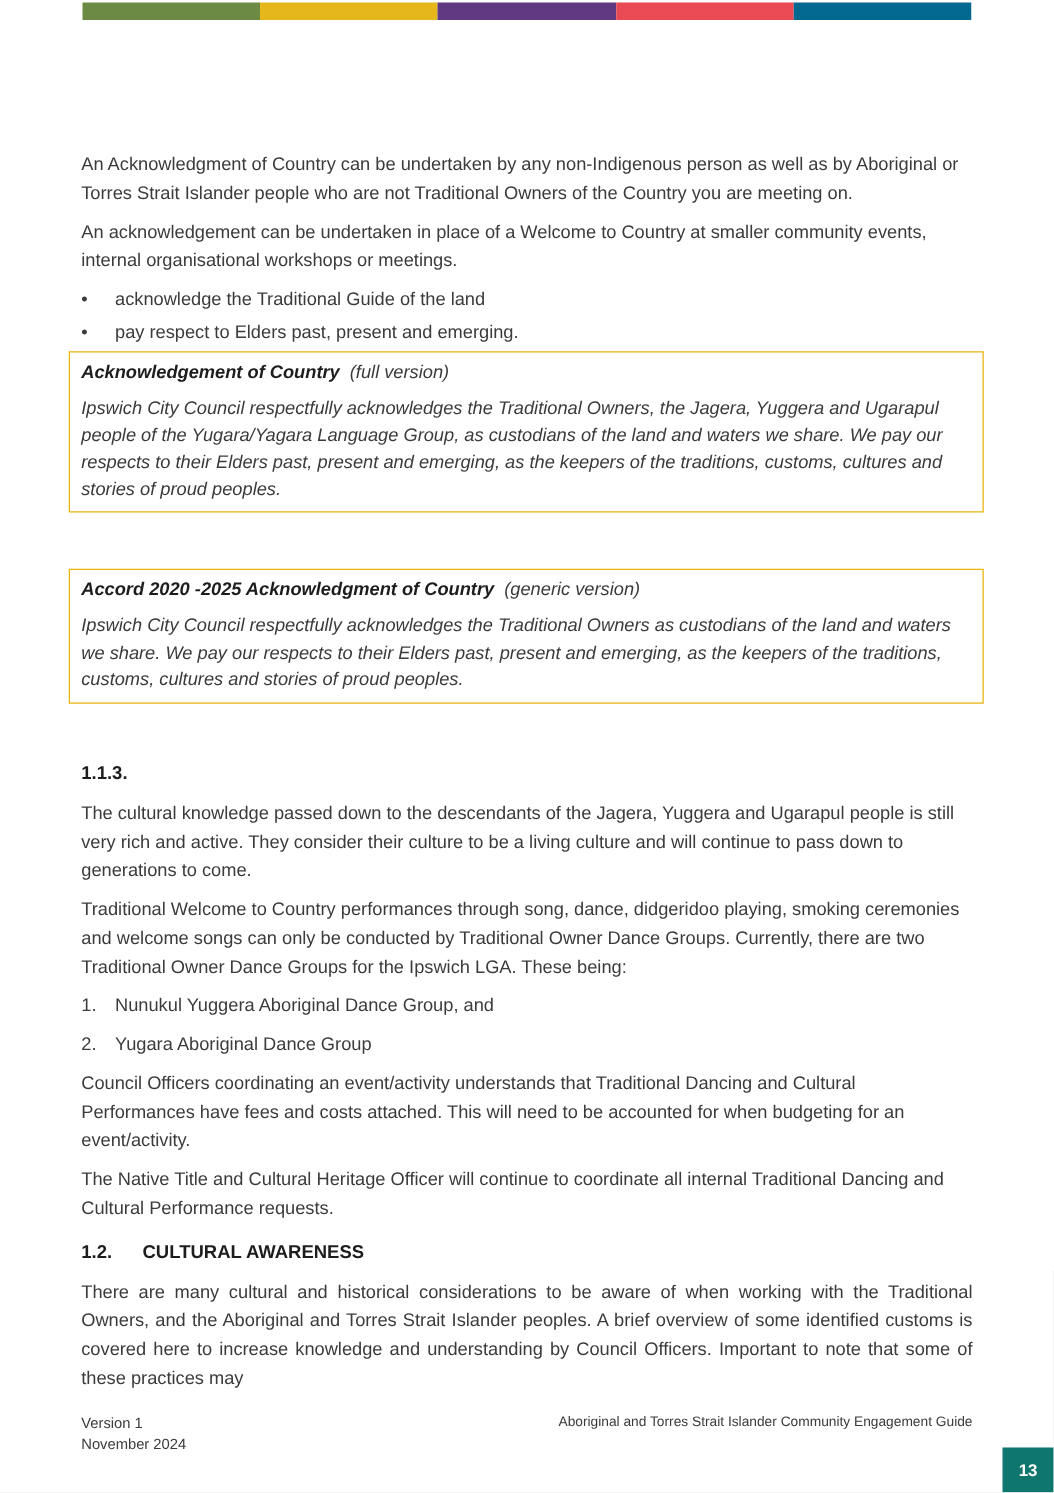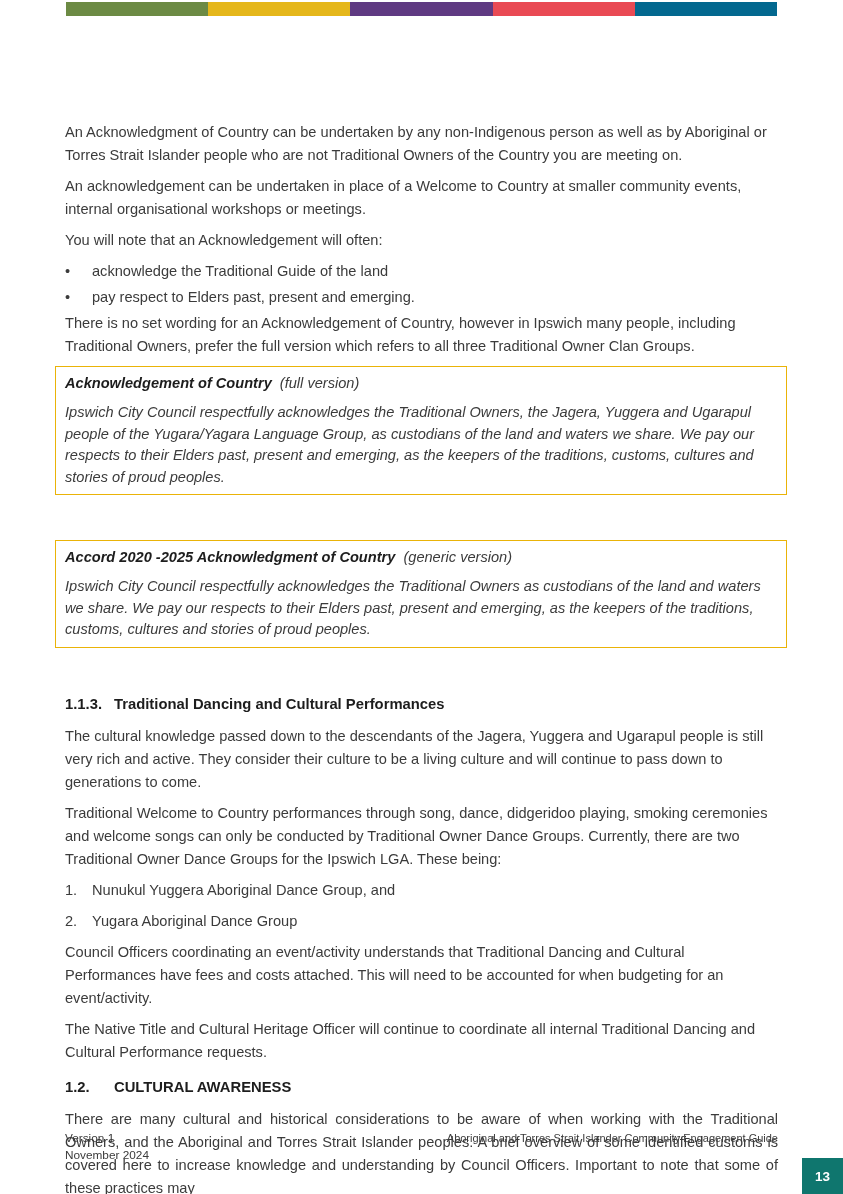--- a/index.html
+++ b/index.html
@@ -81,54 +81,51 @@
     <span class="seg" style="background-color: rgb(229, 183, 27);"></span>
     <span class="seg" style="background-color: rgb(95, 58, 130);"></span>
     <span class="seg" style="background-color: rgb(233, 74, 84);"></span>
     <span class="seg" style="background-color: rgb(3, 104, 143);"></span>
   </div>
 
   <div class="content">
 
     <p>An Acknowledgment of Country can be undertaken by any non-Indigenous person as well as by Aboriginal or Torres Strait Islander people who are not Traditional Owners of the Country you are meeting on.</p>
     <p>An acknowledgement can be undertaken in place of a Welcome to Country at smaller community events, internal organisational workshops or meetings.</p>
-    <p>You will note that an Acknowledgement will often:</p>
 
     <ul class="bullets">
       <li>
         <span class="marker">•</span>
         <span class="btext">acknowledge the Traditional Guide of the land</span>
       </li>
       <li>
         <span class="marker">•</span>
         <span class="btext">pay respect to Elders past, present and emerging.</span>
       </li>
     </ul>
 
-    <p>There is no set wording for an Acknowledgement of Country, however in Ipswich many people, including Traditional Owners, prefer the full version which refers to all three Traditional Owner Clan Groups.</p>
 
     <div class="textbox">
       <p class="box-title">
         <span class="btitle">Acknowledgement of Country</span>
         <span class="bsuffix">(full version)</span>
       </p>
       <p class="box-body">Ipswich City Council respectfully acknowledges the Traditional Owners, the Jagera, Yuggera and Ugarapul people of the Yugara/Yagara Language Group, as custodians of the land and waters we share. We pay our respects to their Elders past, present and emerging, as the keepers of the traditions, customs, cultures and stories of proud peoples.</p>
     </div>
 
     <div class="textbox">
       <p class="box-title">
         <span class="btitle">Accord 2020 -2025 Acknowledgment of Country</span>
         <span class="bsuffix">(generic version)</span>
       </p>
       <p class="box-body">Ipswich City Council respectfully acknowledges the Traditional Owners as custodians of the land and waters we share. We pay our respects to their Elders past, present and emerging, as the keepers of the traditions, customs, cultures and stories of proud peoples.</p>
     </div>
 
     <h3 class="sec h113">
       <span class="hnum">1.1.3.</span>
-      <span>Traditional Dancing and Cultural Performances</span>
     </h3>
 
     <p>The cultural knowledge passed down to the descendants of the Jagera, Yuggera and Ugarapul people is still very rich and active. They consider their culture to be a living culture and will continue to pass down to generations to come.</p>
     <p>Traditional Welcome to Country performances through song, dance, didgeridoo playing, smoking ceremonies and welcome songs can only be conducted by Traditional Owner Dance Groups. Currently, there are two Traditional Owner Dance Groups for the Ipswich LGA. These being:</p>
 
     <ol class="numlist">
       <li>
         <span class="num">1.</span>
         <span class="ntext">Nunukul Yuggera Aboriginal Dance Group, and</span>
       </li>

